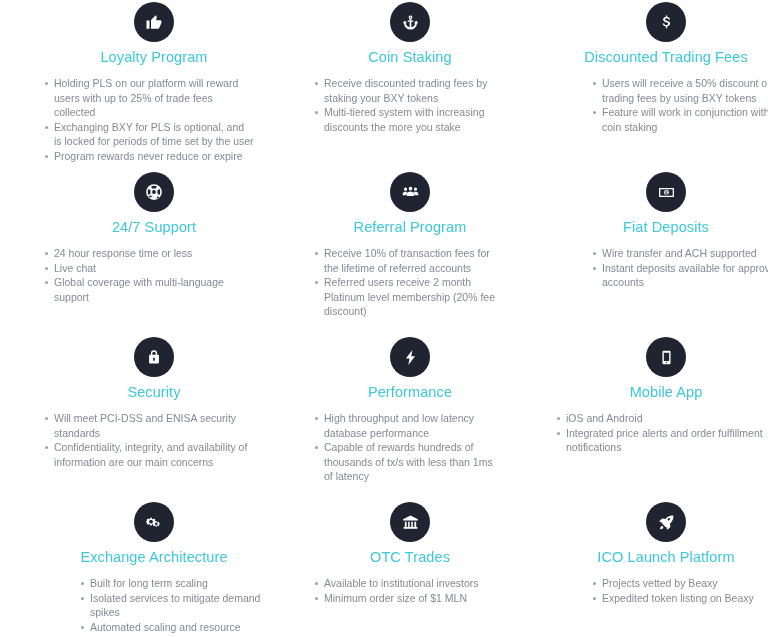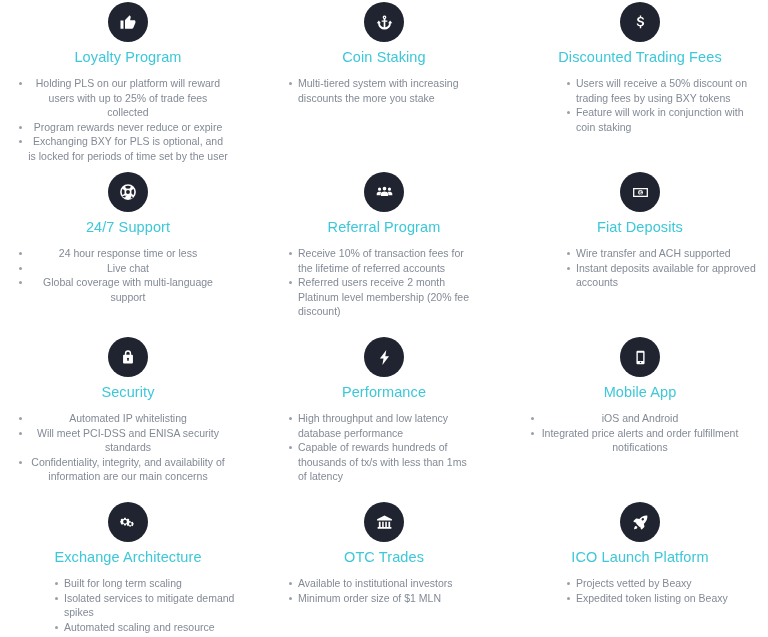--- a/index.html
+++ b/index.html
@@ -11,20 +11,21 @@
     height: 637px;
     background: #ffffff;
     font-family: "Liberation Sans", sans-serif;
     overflow: hidden;
   }
   #features-grid {
     display: grid;
     grid-template-columns: 256px 256px 256px;
     grid-template-rows: 170px 165px 165px 137px;
     width: 608px;
+    margin-left: 26px;
   }
   .feature-card {
     position: relative;
     box-sizing: border-box;
   }
   .icon-badge {
     width: 40px;
     height: 40px;
     border-radius: 50%;
     background: #1f2430;
@@ -65,52 +66,53 @@
     content: "";
     position: absolute;
     left: 1px;
     top: 6px;
     width: 3px;
     height: 3px;
     border-radius: 50%;
     background: #9aa0a9;
   }
   
-  .col-1 .feature-list { padding-left: 18px;  padding-right: 28px; text-align: center; }
+  .col-1 .feature-list { padding-left: 18px;  padding-right: 28px; }
   .col-2 .feature-list { padding-left: 288px; padding-right: 0px; width: 228px; box-sizing: border-box; }
   .col-3 .feature-list { padding-left: 54px; padding-right: 8px; }
 
   .col-2 .feature-list { padding-left: 32px; padding-right: 12px; }
   .col-3 .feature-list { padding-left: 54px; padding-right: 10px; }
 </style>
 </head>
 <body>
 
 <div id="features-grid">
     <div class="feature-card col-1">
       <div class="icon-badge">
         <svg width="18" height="18" viewBox="0 0 24 24">
           <path d="M2 10h4v11H2zM8 21h9.2c.9 0 1.6-.5 1.9-1.3l2.7-6.3c.1-.2.1-.4.1-.6v-1.6c0-.9-.8-1.6-1.7-1.6h-5.4l.8-3.9v-.3c0-.4-.2-.7-.4-1L14.3 3 8.4 8.9c-.3.3-.4.7-.4 1.1V21z"></path>
         </svg>
       </div>
       <div class="feature-title">Loyalty Program</div>
       <ul class="feature-list">
         <li>Holding PLS on our platform will reward users with up to 25% of trade fees collected</li>
+        <li>Exchanging BXY for PLS is optional, and is locked for periods of time set by the user</li>
         <li>Program rewards never reduce or expire</li>
-        <li>Exchanging BXY for PLS is optional, and is locked for periods of time set by the user</li>
       </ul>
     </div>
     <div class="feature-card col-2">
       <div class="icon-badge">
         <svg width="17" height="17" viewBox="0 0 24 24">
           <path d="M12 2a2.6 2.6 0 0 0-1.2 4.9V9H8v2h2.8v7.7A7.2 7.2 0 0 1 5.3 13H7l-3-4-3 4h1.9A9.2 9.2 0 0 0 12 22a9.2 9.2 0 0 0 9.1-9H23l-3-4-3 4h1.7a7.2 7.2 0 0 1-5.5 5.7V11H16V9h-2.8V6.9A2.6 2.6 0 0 0 12 2zm0 1.8a.9.9 0 1 1 0 1.8.9.9 0 0 1 0-1.8z"></path>
         </svg>
       </div>
       <div class="feature-title">Coin Staking</div>
       <ul class="feature-list">
+        <li>Receive discounted trading fees by staking your BXY tokens</li>
         <li>Multi-tiered system with increasing discounts the more you stake</li>
       </ul>
     </div>
     <div class="feature-card col-3">
       <div class="icon-badge">
         <svg width="17" height="17" viewBox="0 0 24 24">
           <path d="M13 2h-2v2.1c-2.2.3-3.8 1.7-3.8 3.7 0 2.4 1.9 3.3 4.3 3.9 2.1.5 2.8 1 2.8 2 0 1-1 1.8-2.5 1.8-1.7 0-2.8-.8-3-2.2H6.6c.2 2.3 1.9 3.8 4.4 4.1V20h2v-2.6c2.4-.3 4.1-1.8 4.1-3.9 0-2.4-1.8-3.4-4.5-4-2-.5-2.6-1-2.6-1.9 0-1 .9-1.7 2.3-1.7 1.5 0 2.4.8 2.6 2h2.2c-.2-2.1-1.7-3.5-4.1-3.8V2z"></path>
         </svg>
       </div>
       <div class="feature-title">Discounted Trading Fees</div>
@@ -158,21 +160,20 @@
       </ul>
     </div>
     <div class="feature-card col-1">
       <div class="icon-badge">
         <svg width="16" height="16" viewBox="0 0 24 24">
           <path d="M12 1.8A4.7 4.7 0 0 0 7.3 6.5v2.2H6a1.4 1.4 0 0 0-1.4 1.4v10.1A1.4 1.4 0 0 0 6 21.6h12a1.4 1.4 0 0 0 1.4-1.4V10.1A1.4 1.4 0 0 0 18 8.7h-1.3V6.5A4.7 4.7 0 0 0 12 1.8zm0 2.2a2.5 2.5 0 0 1 2.5 2.5v2.2h-5V6.5A2.5 2.5 0 0 1 12 4zm0 9.1a1.7 1.7 0 0 1 .9 3.1v1.8h-1.8v-1.8a1.7 1.7 0 0 1 .9-3.1z"></path>
         </svg>
       </div>
       <div class="feature-title">Security</div>
       <ul class="feature-list">
-        <li>Automated IP whitelisting</li>
         <li>Will meet PCI-DSS and ENISA security standards</li>
         <li>Confidentiality, integrity, and availability of information are our main concerns</li>
       </ul>
     </div>
     <div class="feature-card col-2">
       <div class="icon-badge">
         <svg width="17" height="17" viewBox="0 0 24 24">
           <path d="M14.6 1.5L5.5 13.4h5.1L9 22.5l9.4-12.2h-5.3z"></path>
         </svg>
       </div>

